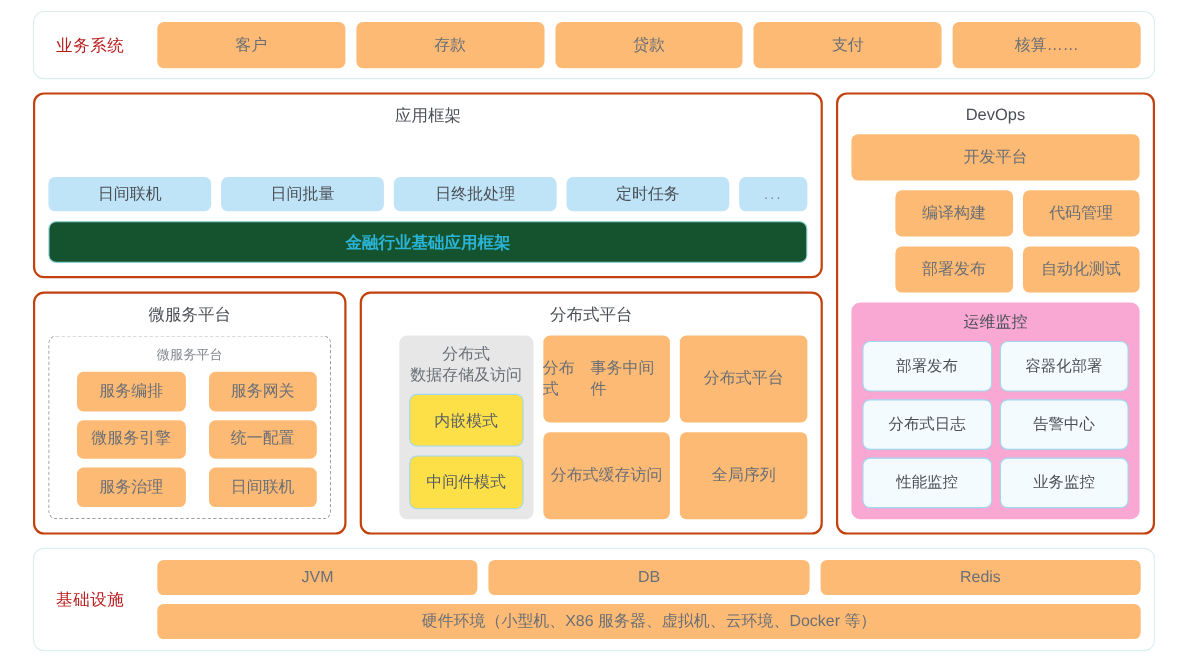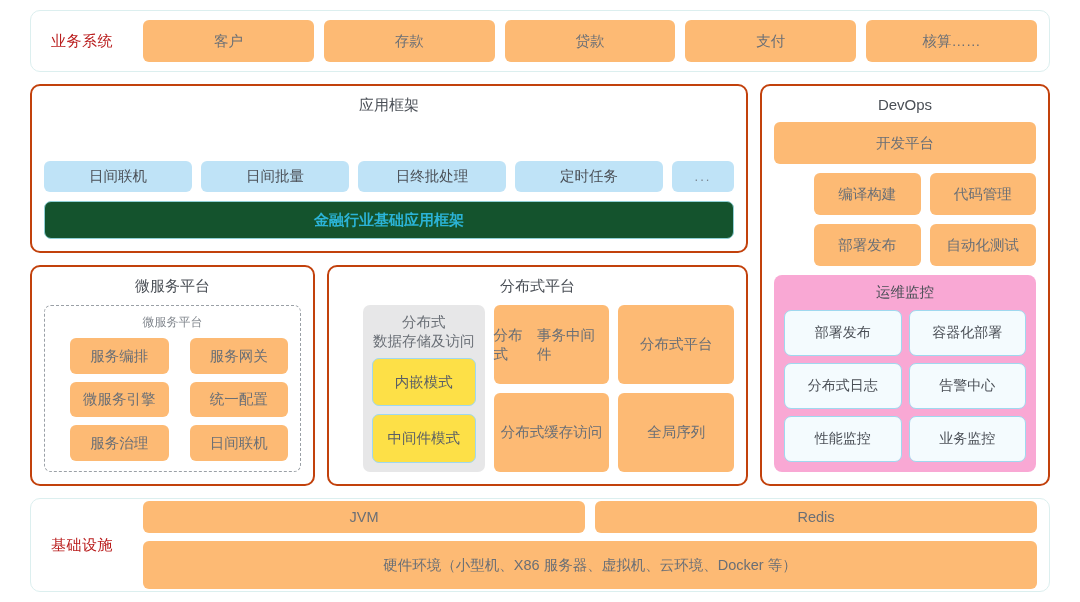--- a/index.html
+++ b/index.html
@@ -282,21 +282,21 @@
   }
   .infra-top {
     display: flex;
     gap: 10px;
   }
   .infra-top .gray-box {
     flex: 1;
     height: 32px;
   }
   .infra-bottom .gray-box {
-    height: 48px;
+    height: 32px;
     width: 100%;
   }
 </style>
 </head>
 <body>
 
 <div class="page">
 
   <div class="outer-card biz-row">
     <div class="side-label">业务系统</div>
@@ -410,20 +410,21 @@
       </div>
     </div>
 
   </div>
 
   <div class="outer-card infra-row">
     <div class="side-label">基础设施</div>
     <div class="infra-right">
       <div class="infra-top">
         <div class="gray-box">JVM</div>
+        <div class="gray-box">DB</div>
         <div class="gray-box">Redis</div>
       </div>
       <div class="infra-bottom">
         <div class="gray-box">硬件环境（小型机、X86 服务器、虚拟机、云环境、Docker 等）</div>
       </div>
     </div>
   </div>
 
 </div>
 

